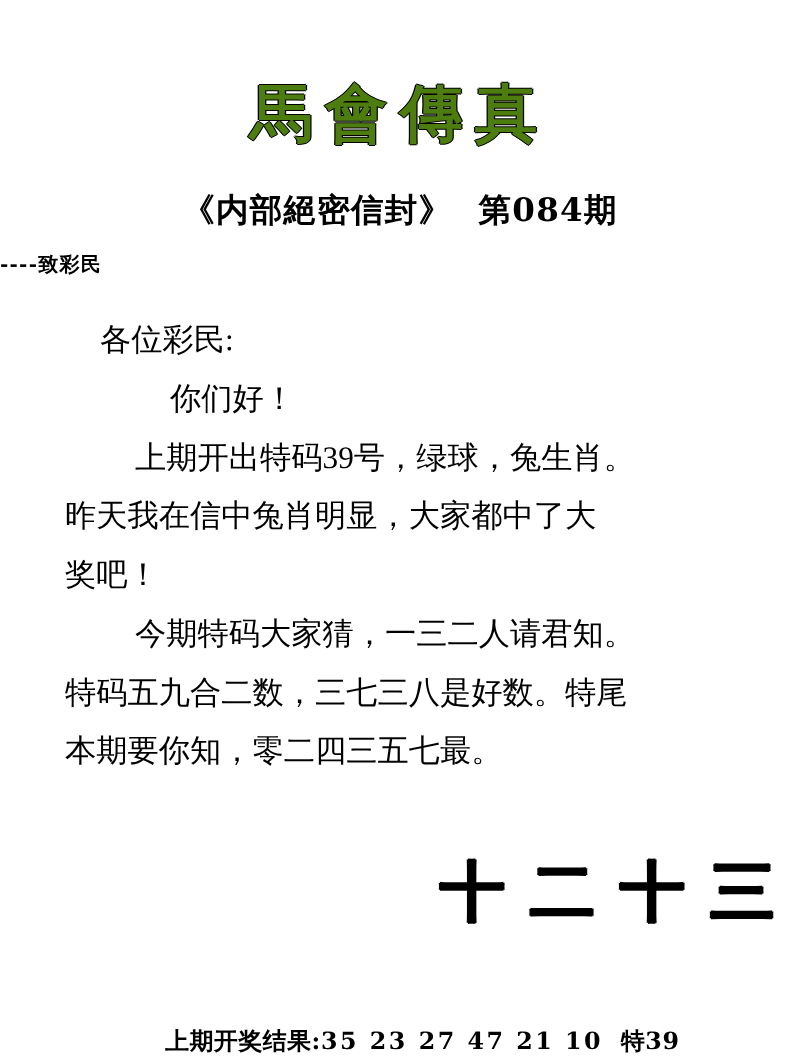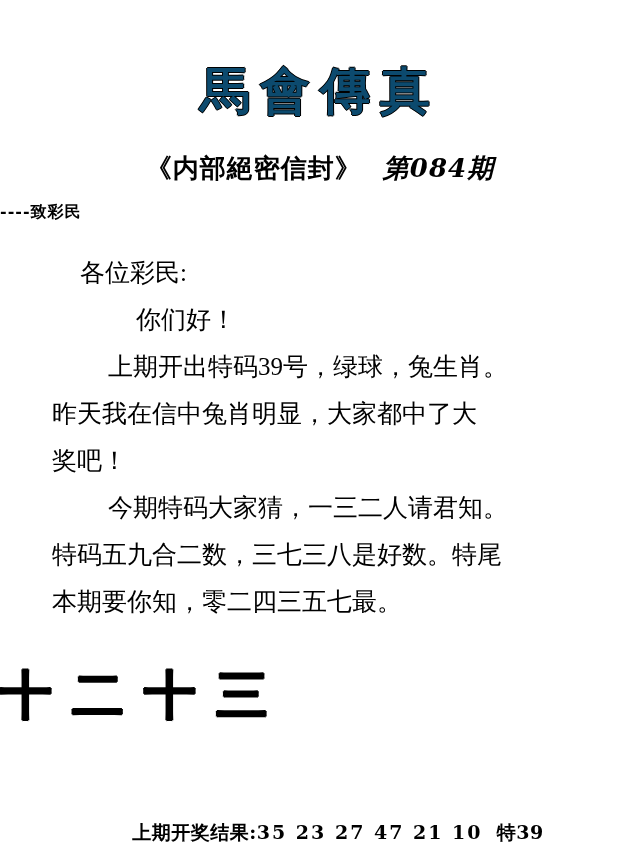--- a/index.html
+++ b/index.html
@@ -21,42 +21,41 @@
     height: 846px;
     box-sizing: border-box;
   }
   .title {
     text-align: center;
     font-family: "DejaVu Serif", "Liberation Serif", serif;
     font-size: 50px;
     font-weight: bold;
     letter-spacing: 10px;
     margin-top: 58px;
-    color: #0c4a6e;
+    color: #4d7c0f;
     text-shadow:
       1px 0 0 #000,
       -1px 0 0 #000,
       0 1px 0 #000,
       0 -1px 0 #000;
   }
   .subtitle {
     text-align: center;
     font-size: 26px;
     font-weight: bold;
     margin-top: 26px;
     letter-spacing: 1px;
     font-family: "DejaVu Serif", "Liberation Serif", serif;
   }
   .subtitle .bracket {
     font-size: 26px;
   }
   .subtitle .issue {
     margin-left: 21px;
     letter-spacing: 1px;
-    font-style: italic;
   }
   .dedication {
     text-align: left;
     font-size: 16px;
     margin-top: 16px;
     letter-spacing: 1px;
     font-weight: bold;
   }
   .body-text {
     margin: 26px 52px 0 52px;
@@ -67,25 +66,25 @@
     font-family: Liberation Serif, serif;
   }
   .body-text p {
     margin: 0;
     padding: 0;
   }
   .indent-1 { text-indent: 28px; }
   .indent-2 { text-indent: 84px; }
   .indent-3 { text-indent: 56px; }
   .highlight-line {
-    text-align: left;
+    text-align: right;
     font-size: 52px;
     font-weight: bold;
     letter-spacing: 20px;
-    margin-top: 36px;
+    margin-top: 54px;
     text-shadow:
       1px 0 0 #000,
       -1px 0 0 #000,
       0 1px 0 #000,
       0 -1px 0 #000;
   }
   .result-line {
     position: absolute;
     left: 0;
     right: 0;

